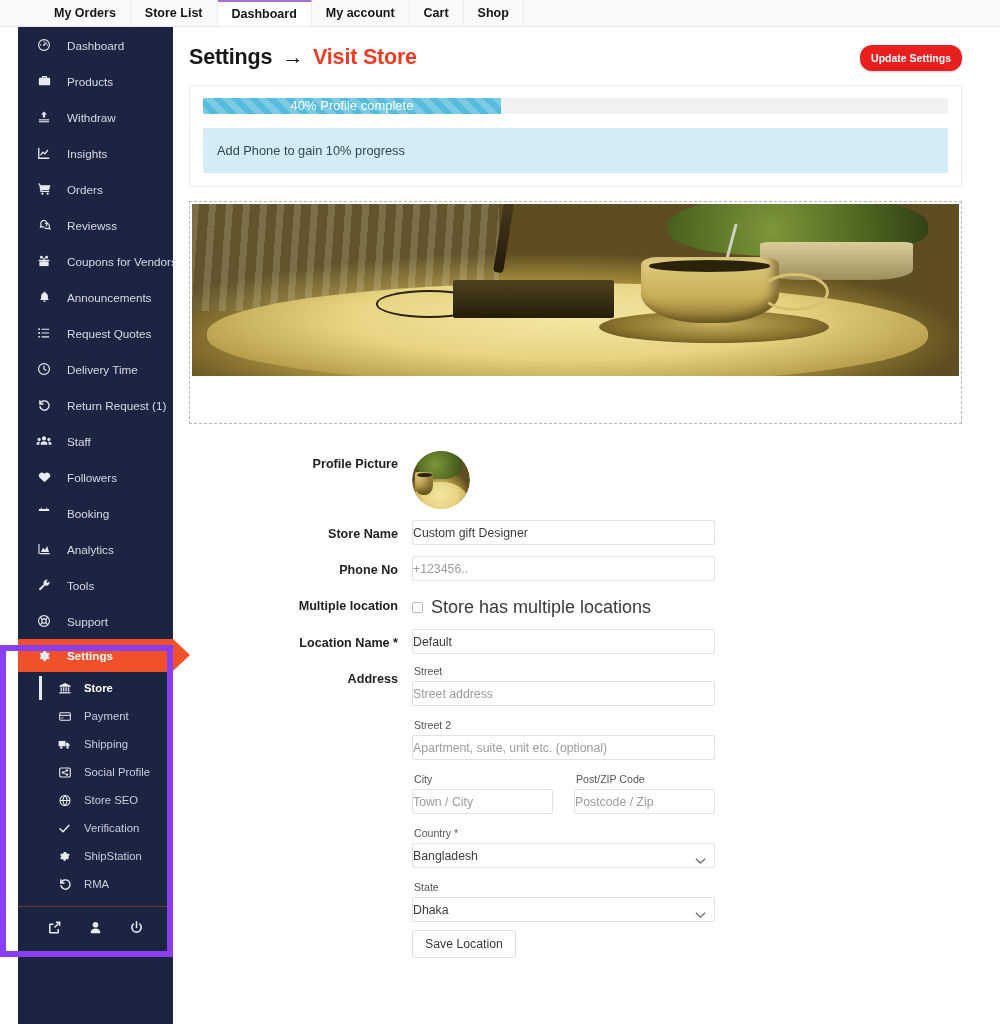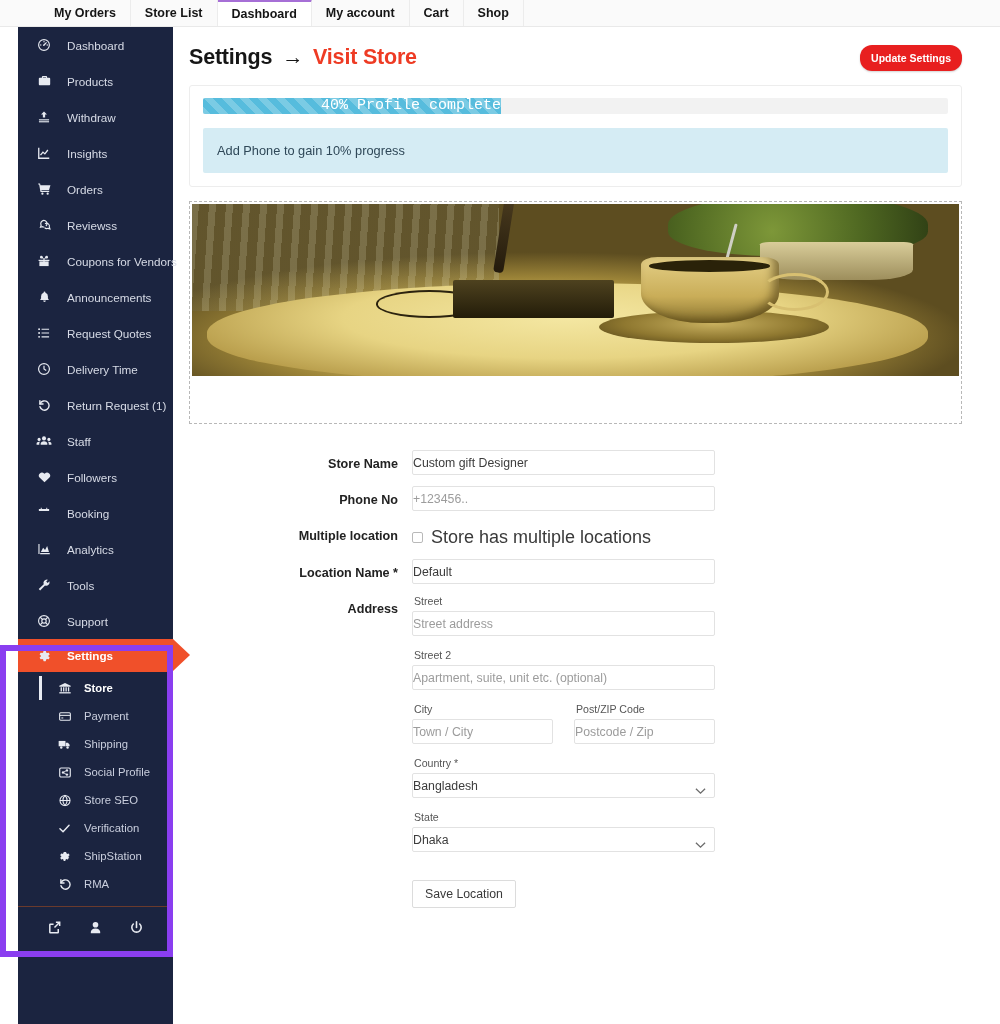--- a/index.html
+++ b/index.html
@@ -153,23 +153,22 @@
     background:#fff;
   }
   #progress-track {
     height: 16px; background:#f2f2f2; border-radius:2px; overflow:hidden;
   }
   #progress-fill {
     height:100%;
     background-color:#56bcdd;
     background-image: linear-gradient(45deg, rgba(255,255,255,.22) 25%, transparent 25%, transparent 50%, rgba(255,255,255,.22) 50%, rgba(255,255,255,.22) 75%, transparent 75%, transparent);
     background-size: 18px 18px;
-    color:#fff; font-size:15px; line-height:16px; text-align:right;
+    color:#fff; font-size:13px; line-height:16px; text-align:center;
     white-space:nowrap;
-    font-family:Liberation Mono, monospace;
   }
   #progress-note {
     margin-top: 14px;
     background:#d5ecf4;
     color:#2f4858;
     font-size:12.8px;
     padding: 15px 14px;
     border-radius:2px;
   }
 
@@ -282,21 +281,21 @@
     margin-right:8px; background:#fff; cursor:pointer; flex:0 0 11px;
   }
   .checklabel { font-size:18px; color:#3a3a3a; }
   .two-col { display:flex; gap:21px; }
   .two-col > div { flex:1 1 0; min-width:0; }
   .selwrap { position:relative; }
   .selwrap .chev {
     position:absolute; right:9px; top:8px; pointer-events:none; color:#6b6b6b;
   }
   #save-location {
-    margin-top:28px; margin-bottom: 24px;
+    margin-top:8px; margin-bottom: 24px;
     background:#fff; border:1px solid #dcdcdc; border-radius:2px;
     padding:6px 12px; font-size:12.3px; color:#3a3a3a; cursor:pointer;
     font-family:"Liberation Sans", sans-serif;
   }
 </style>
 </head>
 <body>
 
 <div id="topnav">
     <div class="topnav-item">
@@ -639,20 +638,31 @@
         <div class="ph-box"></div>
         <div class="ph-saucer"></div>
         <div class="ph-spoon"></div>
         <div class="ph-cup"></div>
         <div class="ph-handle"></div>
       </div>
     </div>
 
     <div id="form">
 
+      <div class="frow">
+        <div class="flabel">Profile Picture</div>
+        <div class="fctl">
+          <div class="avatar">
+            <div class="ph-bg" style="border-radius:50%"></div>
+            <div class="ph-plant" style="right:14%;top:-14%;width:78%;height:62%"></div>
+            <div class="ph-table" style="bottom:-16%;height:62%"></div>
+            <div class="ph-cup" style="left:6%;top:36%;width:30%;height:40%"></div>
+          </div>
+        </div>
+      </div>
 
       <div class="frow">
         <div class="flabel">Store Name</div>
         <div class="fctl">
           <input class="inp" type="text" value="Custom gift Designer" style="">
         </div>
       </div>
 
       <div class="frow">
         <div class="flabel">Phone No</div>

